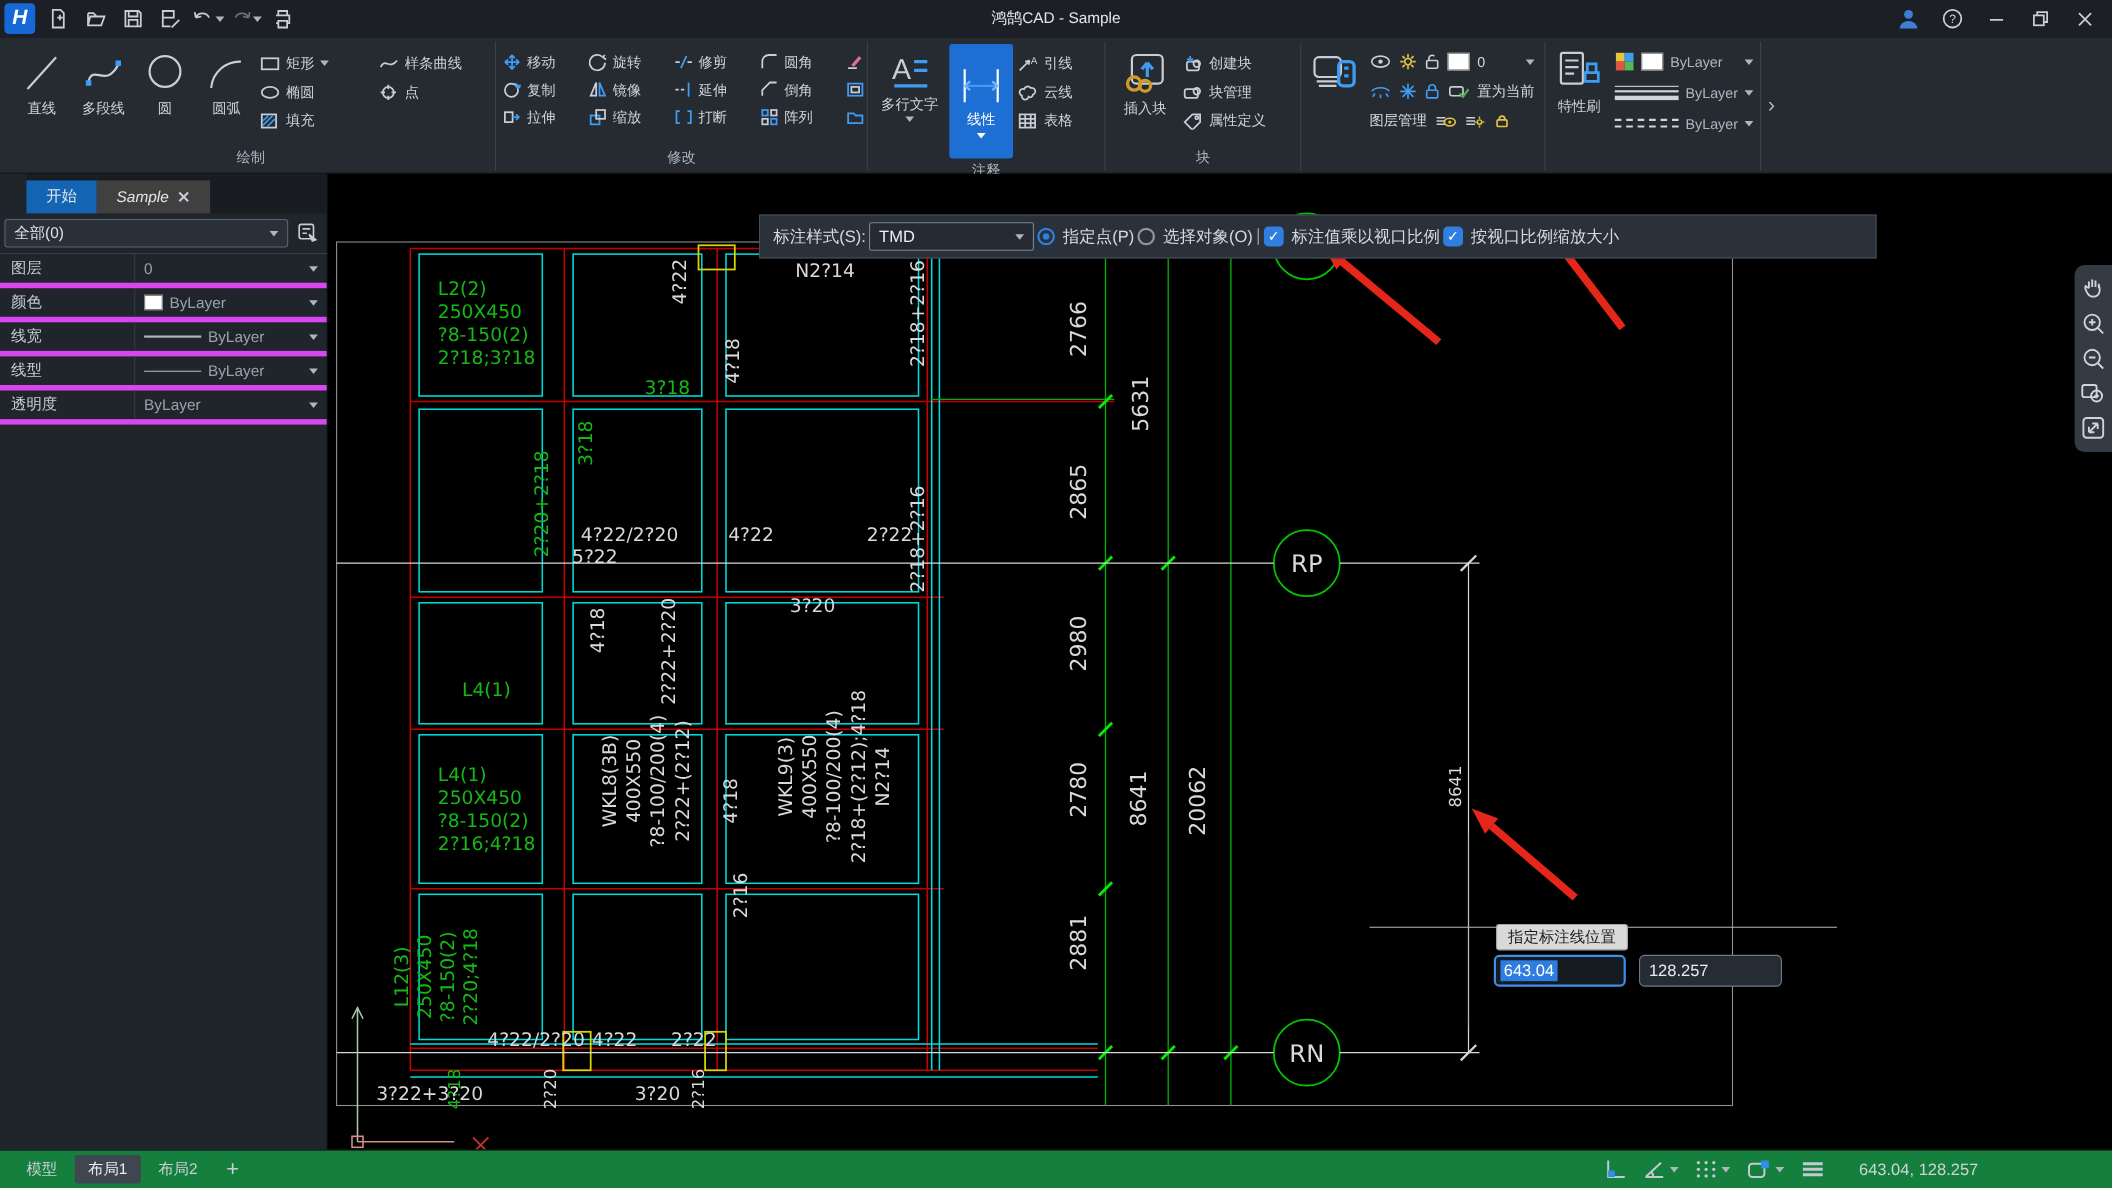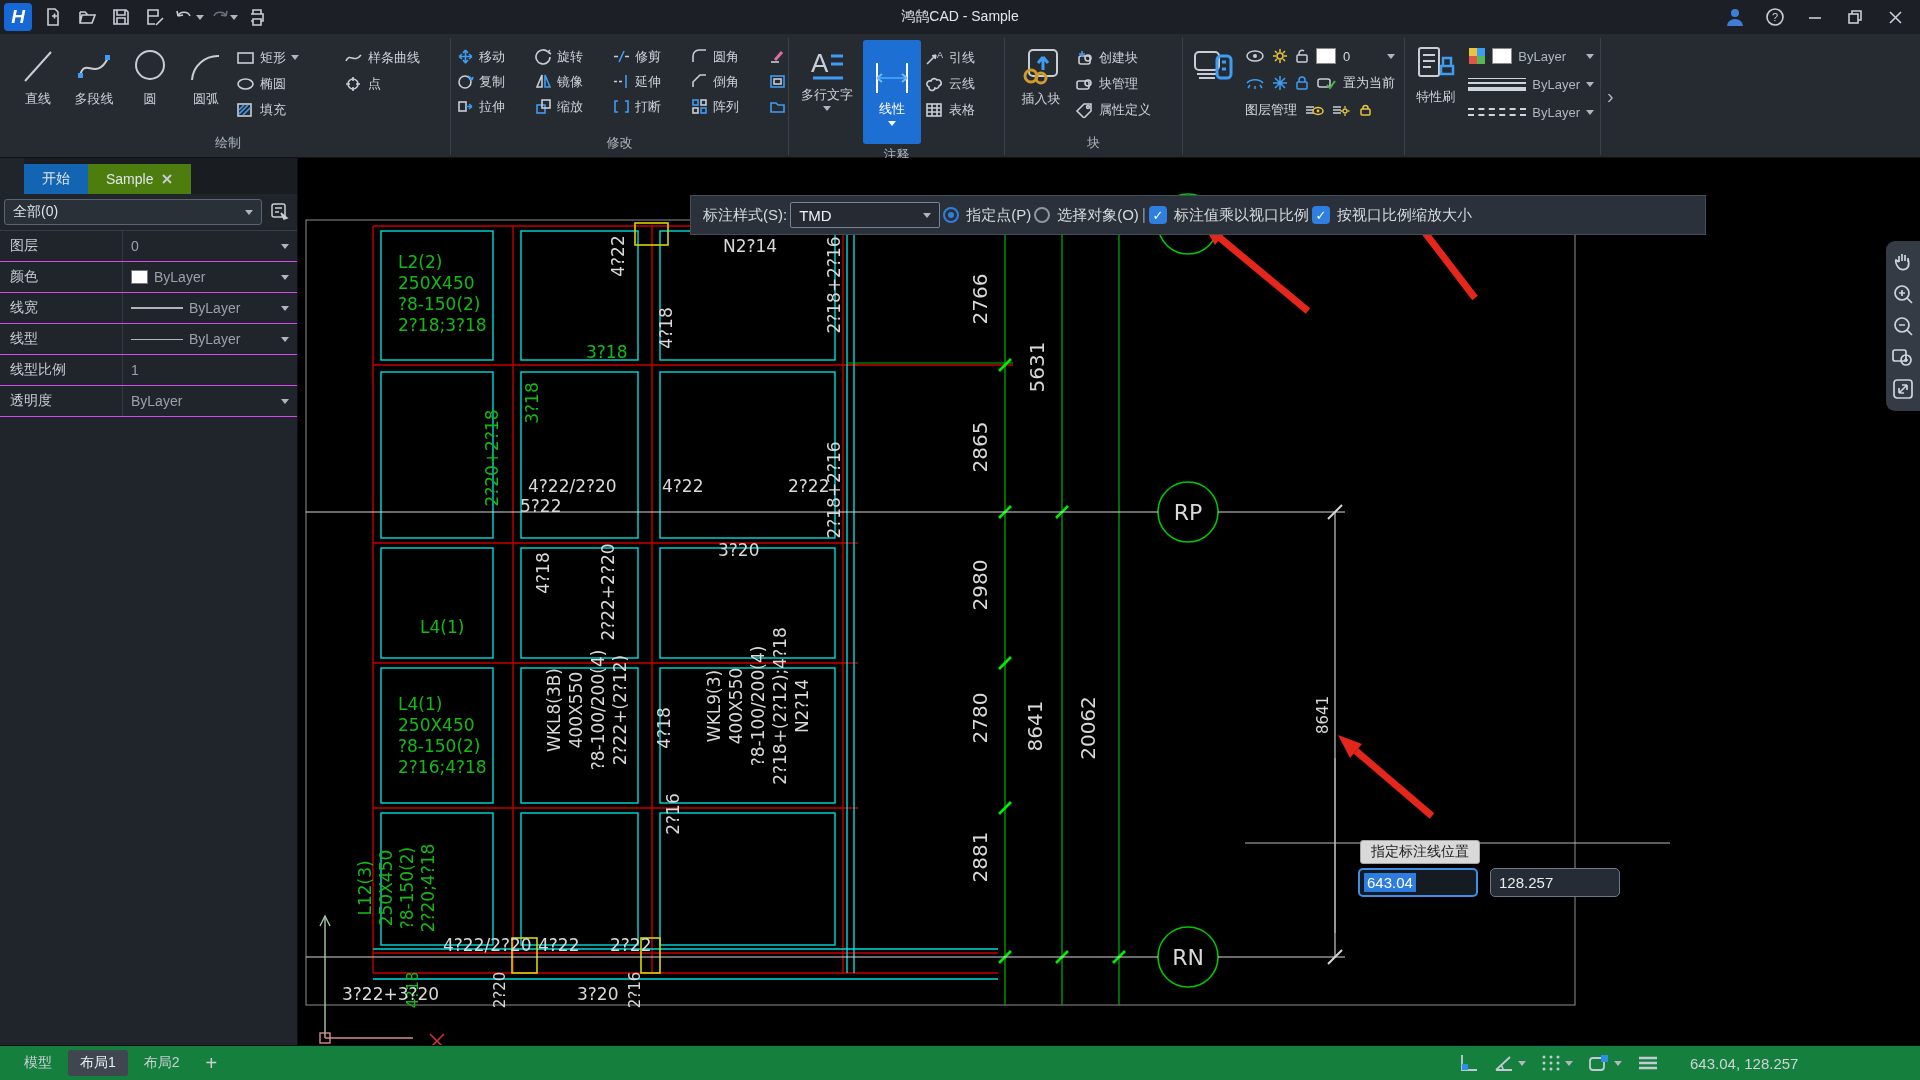--- a/index.html
+++ b/index.html
@@ -52,33 +52,33 @@
 .chev-more { margin-left:6px; align-self:center; color:#aeb6bf; font-size:20px; }
 
 
 .main { display:flex; height:887px; }
 
 
 .lpanel { width:298px; background:#20252b; display:flex; flex-direction:column; border-right:1px solid #0c0e11; }
 .ltabs { height:36px; background:#191c21; display:flex; align-items:flex-end;margin-left:24px; }
 .ltab { height:30px; padding:0 18px; display:flex; align-items:center; gap:8px; font-size:14px; color:#e2e6ea; }
 .ltab.active { background:#1464b4; }
-.ltab.doc { background:#4d7c0f; }
+.ltab.doc { background:#404040;font-style:italic; }
 .ltab svg { stroke:#c9ced6; stroke-width:1.8; }
 .lfilter { display:flex; align-items:center; gap:5px; padding:5px 4px; }
 .lselect { flex:1; height:26px; border:1px solid #5a6472; border-radius:3px; background:#2a3038;
   display:flex; align-items:center; padding:0 8px; color:#dfe3e8; font-size:14px; }
 .lselect .caret { margin-left:auto; }
 .lfilter-btn { width:26px; height:26px; display:flex; align-items:center; justify-content:center; }
 .lfilter-btn svg { stroke:#c9ced6; fill:none; stroke-width:1.5; }
 .ptable { border-top:1px solid #383e46; }
 .phead { height:30px; background:#2d333b; display:flex; align-items:center; gap:8px; padding:0 10px;
   font-size:14px; color:#dfe3e8; border-bottom:1px solid #383e46; }
 .phead i { width:12px; border-top:2px solid #c9ced6; }
-.prow { height:31px; display:flex; border-bottom:1px solid #d946ef; font-size:14px; }
+.prow { height:31px; display:flex; border-bottom:5px solid #d946ef; font-size:14px; }
 .prow .k { width:122px; display:flex; align-items:center; padding-left:10px; color:#c6ccd4; }
 .prow .v { flex:1; border-left:1px solid #343a42; display:flex; align-items:center; gap:6px; padding:0 8px; color:#9aa1aa; }
 .prow .v .caret { margin-left:auto; }
 .vswatch { width:17px; height:14px; background:#fff; border:1px solid #777; }
 .vline { width:52px; height:2px; background:#aeb5bd; }
 .panel-rest { flex:1; }
 
 
 .canvas { position:relative; flex:1; background:#000; overflow:hidden; }
 .canvas svg.cad { position:absolute; left:0; top:0; }
@@ -630,26 +630,20 @@
           <span>ByLayer</span>
           <span class="caret"></span>
         </div>
       </div>
       <div class="prow">
         <div class="k">线型</div>
         <div class="v">
           <span class="vline" style="height:1px"></span>
           <span>ByLayer</span>
           <span class="caret"></span>
-        </div>
-      </div>
-      <div class="prow">
-        <div class="k">线型比例</div>
-        <div class="v">
-          <span>1</span>
         </div>
       </div>
       <div class="prow">
         <div class="k">透明度</div>
         <div class="v">
           <span>ByLayer</span>
           <span class="caret"></span>
         </div>
       </div>
     </div>

